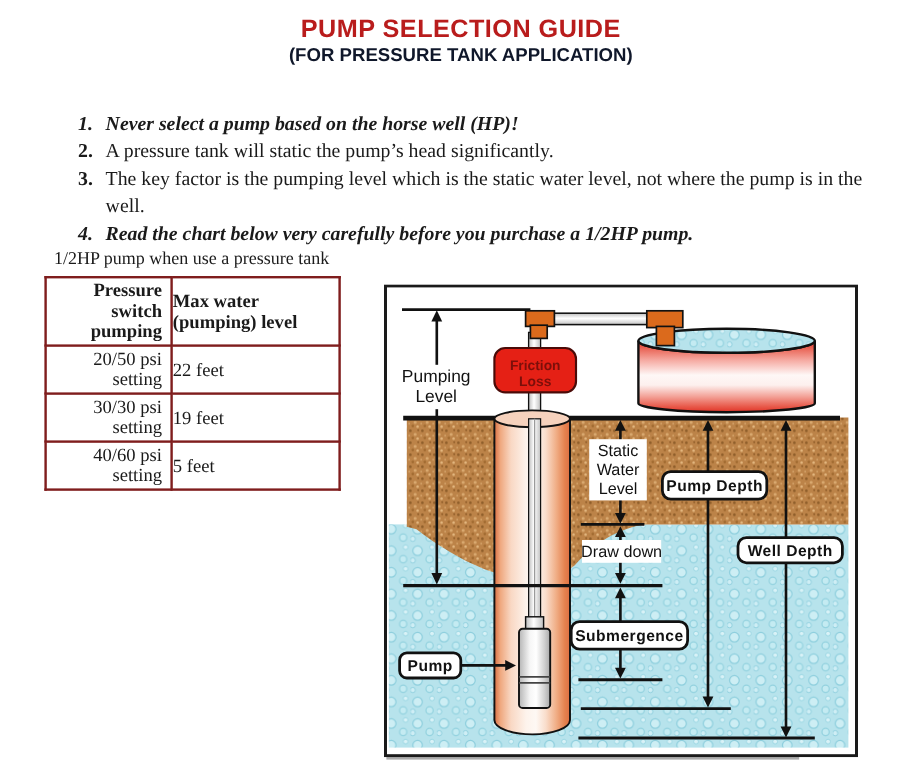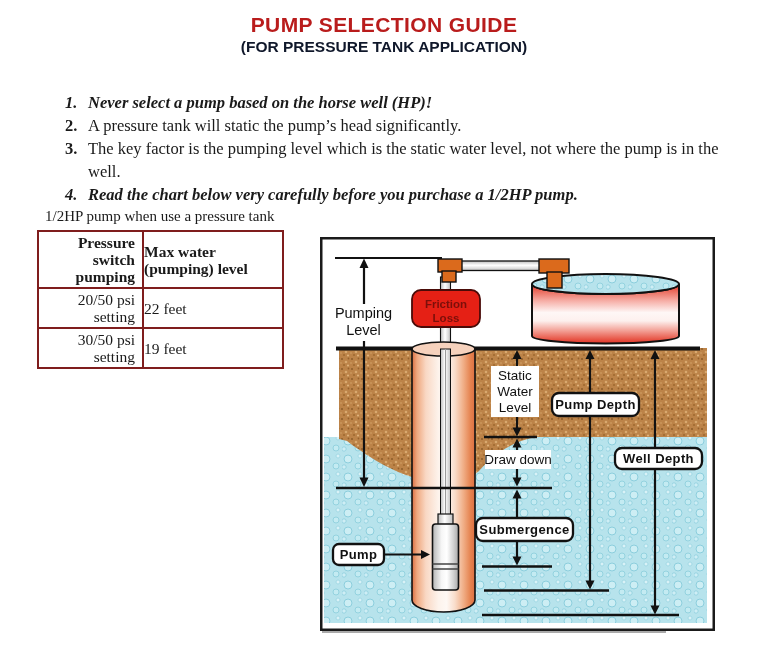--- a/index.html
+++ b/index.html
@@ -88,24 +88,31 @@
       </tr>
       <tr class="drow">
         <td class="cell-r">
           <div>20/50 psi</div>
           <div>setting</div>
         </td>
         <td class="cell-c">22 feet</td>
       </tr>
       <tr class="drow">
         <td class="cell-r">
-          <div>30/50 psi</div>
+          <div>30/30 psi</div>
           <div>setting</div>
         </td>
         <td class="cell-c">19 feet</td>
+      </tr>
+      <tr class="drow">
+        <td class="cell-r">
+          <div>40/60 psi</div>
+          <div>setting</div>
+        </td>
+        <td class="cell-c">5 feet</td>
       </tr>
     </tbody>
       </table>
   </div>
 
   <div class="diagram">
   <svg width="395" height="394" viewBox="0 0 395 394">
     <defs>
       <pattern id="soil" width="10" height="10" patternUnits="userSpaceOnUse">
         <rect width="10" height="10" fill="#bc8348"></rect>

